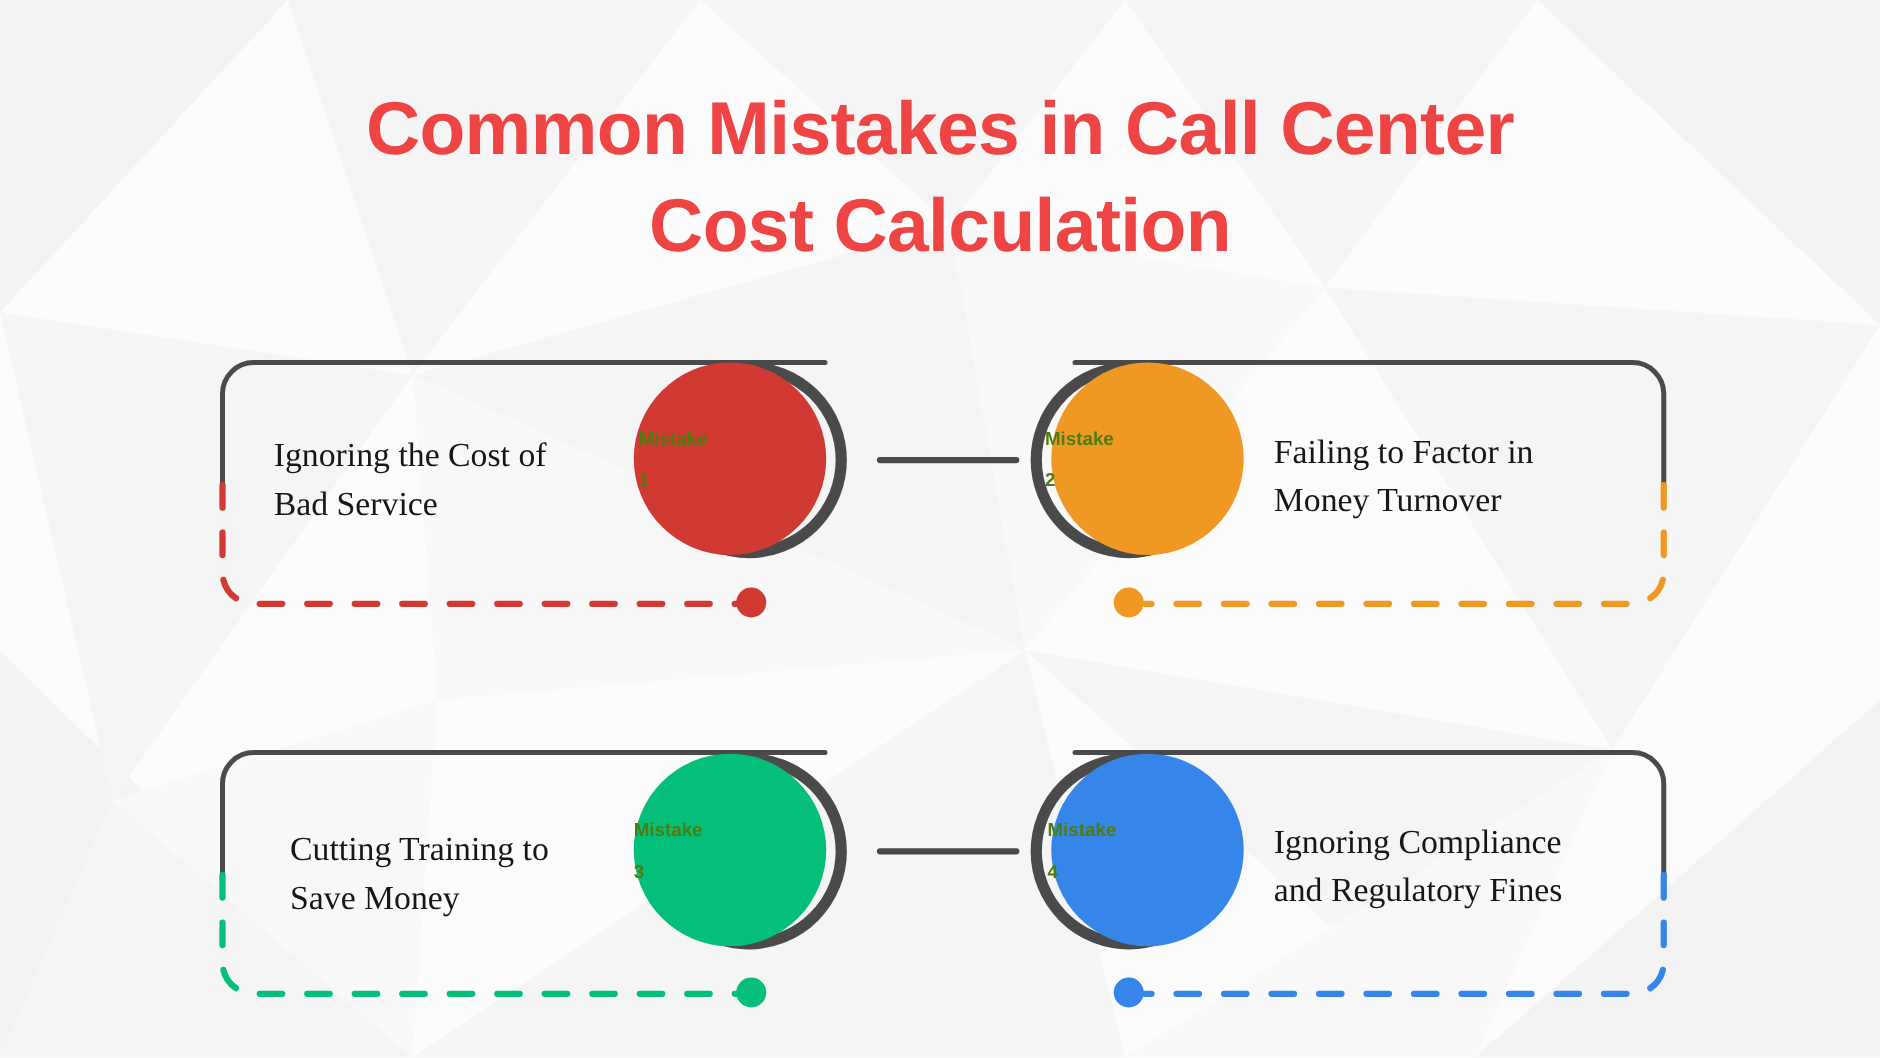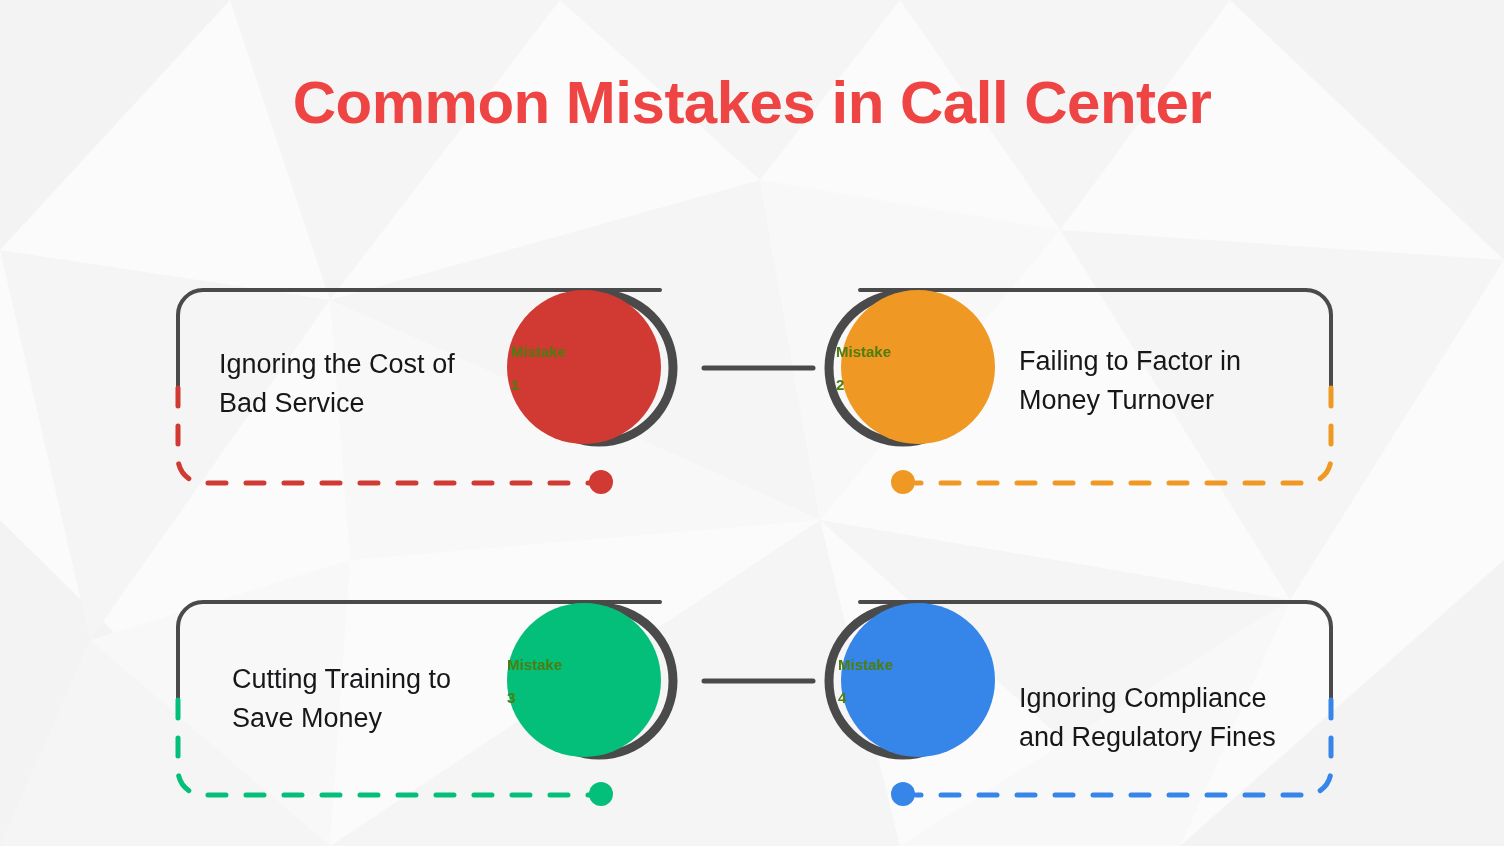--- a/index.html
+++ b/index.html
@@ -43,21 +43,21 @@
     font-size: 60px;
     line-height: 78px;
     letter-spacing: -0.5px;
     color: #ef4444;
     white-space: nowrap;
   }
 
   .card-text {
     position: absolute;
     z-index: 4;
-    font-family: Liberation Sans, sans-serif;
+    font-family: Liberation Serif, serif;
     font-size: 27px;
     line-height: 39px;
     color: #17171a;
     white-space: pre-line;
   }
   .card-text.left  { text-align: left; }
   .card-text.right { text-align: left; }
 
   .badge-text {
     position: absolute;
@@ -151,32 +151,33 @@
     </g>
 
     <g>
       <circle cx="903" cy="681" r="74" fill="none" stroke="#4a4a4a" stroke-width="9"></circle>
       <circle cx="918" cy="680" r="77" fill="#3586e8"></circle>
     </g>
   </svg>
 
   <div class="title-wrap">
     <span class="title-line">Common Mistakes in Call Center</span>
+    <span class="title-line">Cost Calculation</span>
   </div>
 
   <div class="card-text left" style="left:219px; top:345px; width:290px;">Ignoring the Cost of
 Bad Service</div>
 
   <div class="card-text right" style="left:1019px; top:342px; width:310px;">Failing to Factor in
 Money Turnover</div>
 
   <div class="card-text left" style="left:232px; top:660px; width:290px;">Cutting Training to
 Save Money</div>
 
-  <div class="card-text right" style="left:1019px; top:654px; width:310px;margin-top:25px;">Ignoring Compliance
+  <div class="card-text right" style="left:1019px; top:654px; width:310px;">Ignoring Compliance
 and Regulatory Fines</div>
 
   <div class="badge-text" style="left:511px; top:335px;">Mistake
 1</div>
 
   <div class="badge-text" style="left:836px; top:335px;">Mistake
 2</div>
 
   <div class="badge-text" style="left:507px; top:648px;">Mistake
 3</div>

